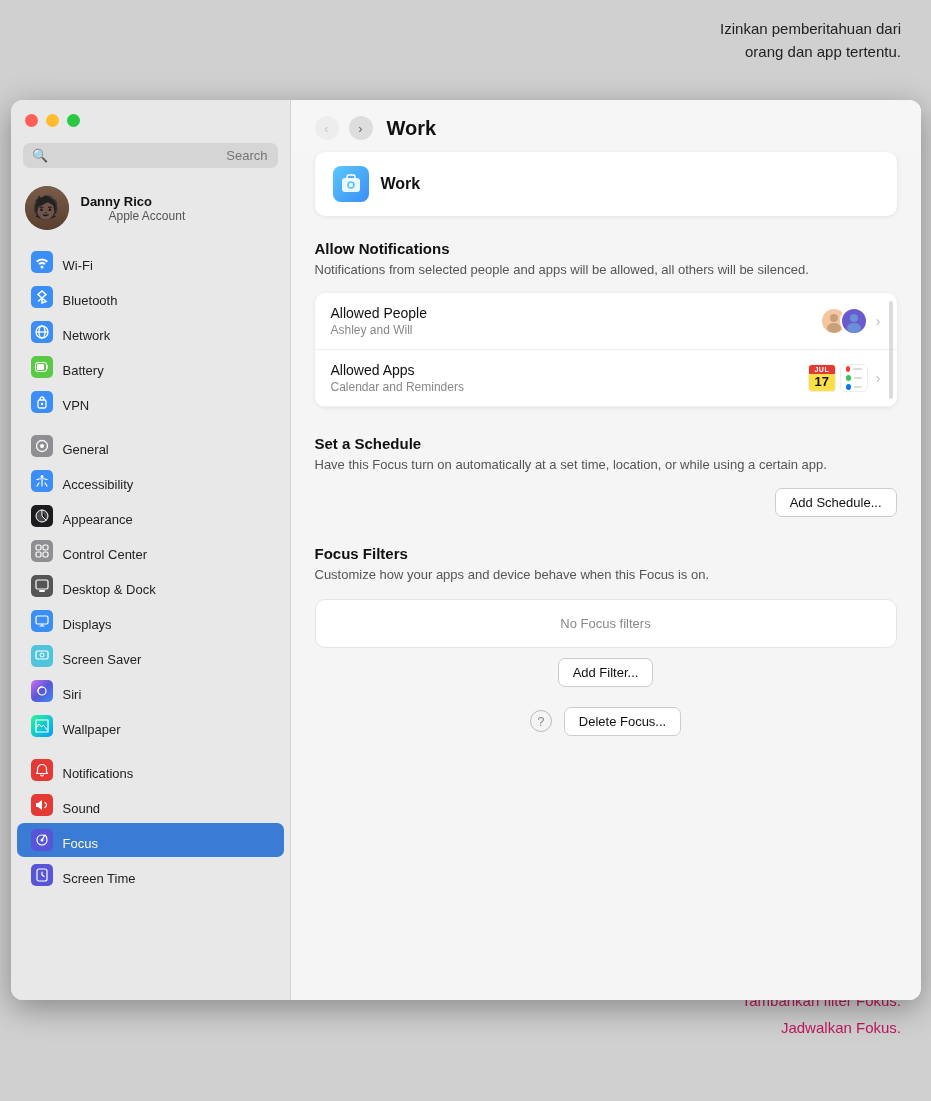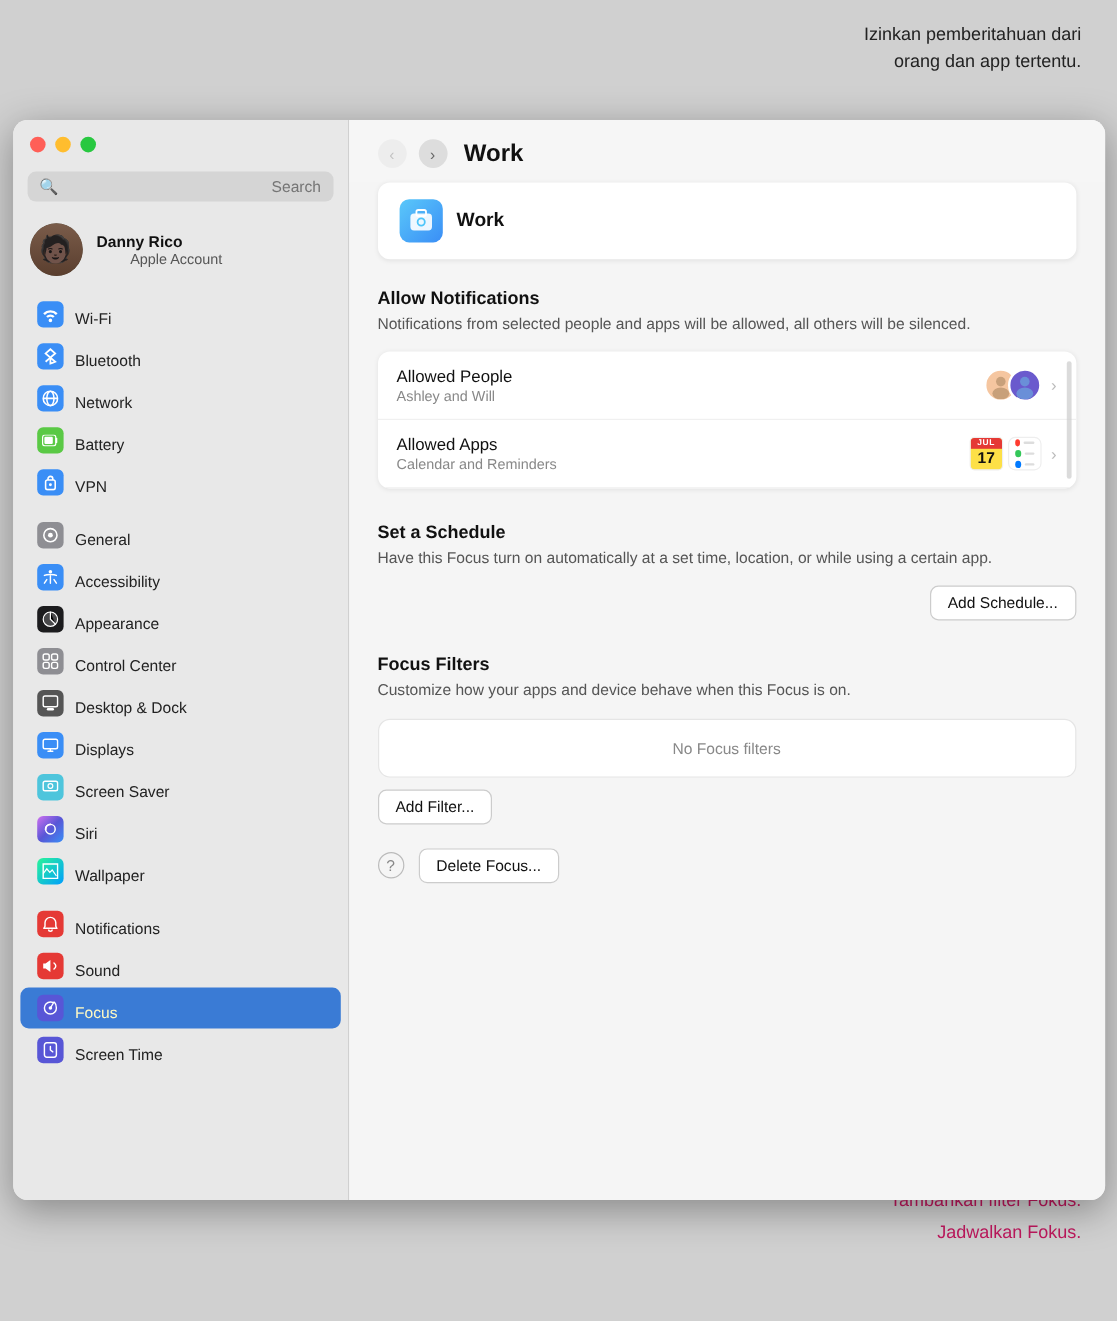--- a/index.html
+++ b/index.html
@@ -441,21 +441,21 @@
       padding: 16px;
       text-align: center;
       color: #888;
       font-size: 13px;
       border: 1px solid #e5e5e5;
       margin-bottom: 10px;
     }
 
     .filter-btn-row {
       display: flex;
-      justify-content: flex-start;
+      justify-content: center;
       gap: 12px;
       align-items: center;
     }
 
     .help-btn {
       width: 22px;
       height: 22px;
       border-radius: 50%;
       border: 1.5px solid #bbb;
       background: transparent;

